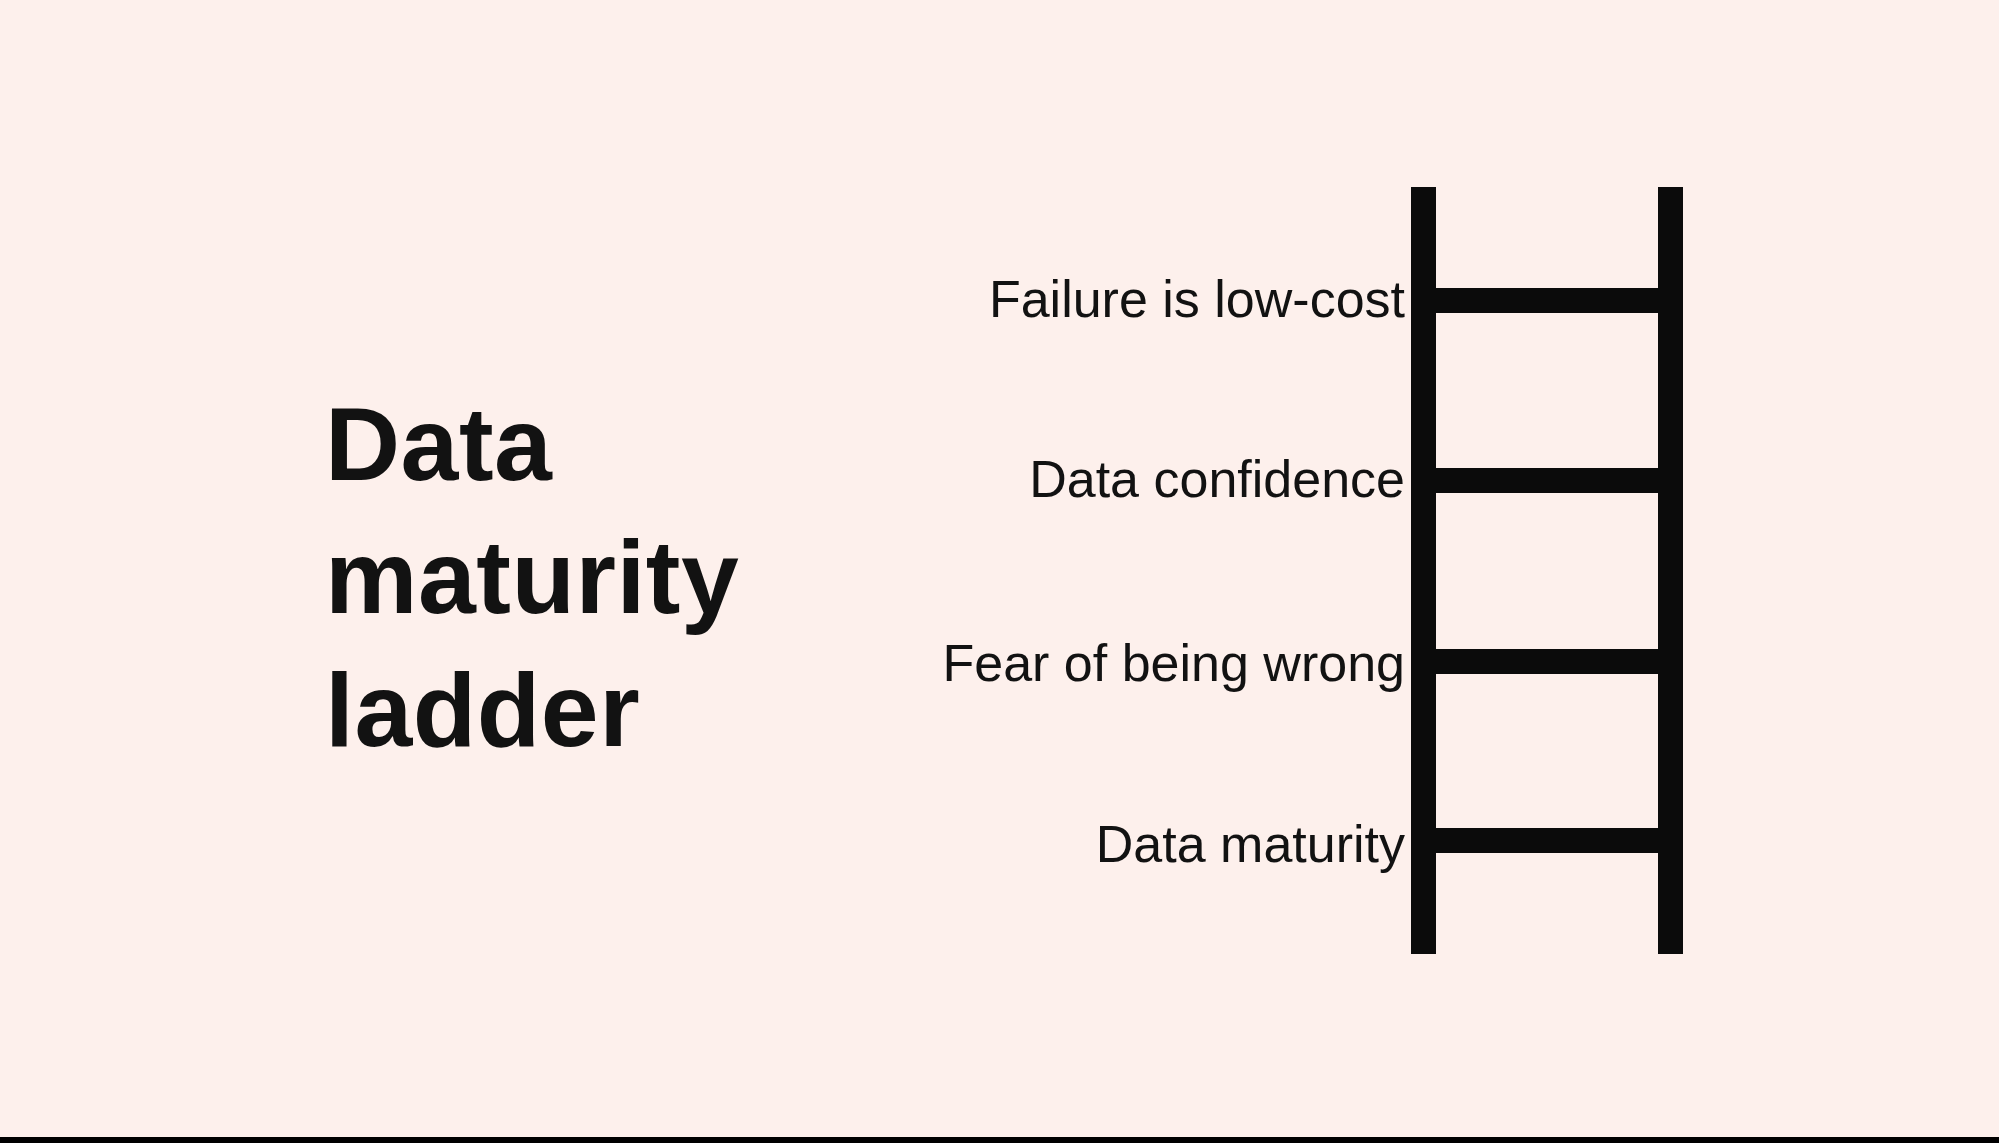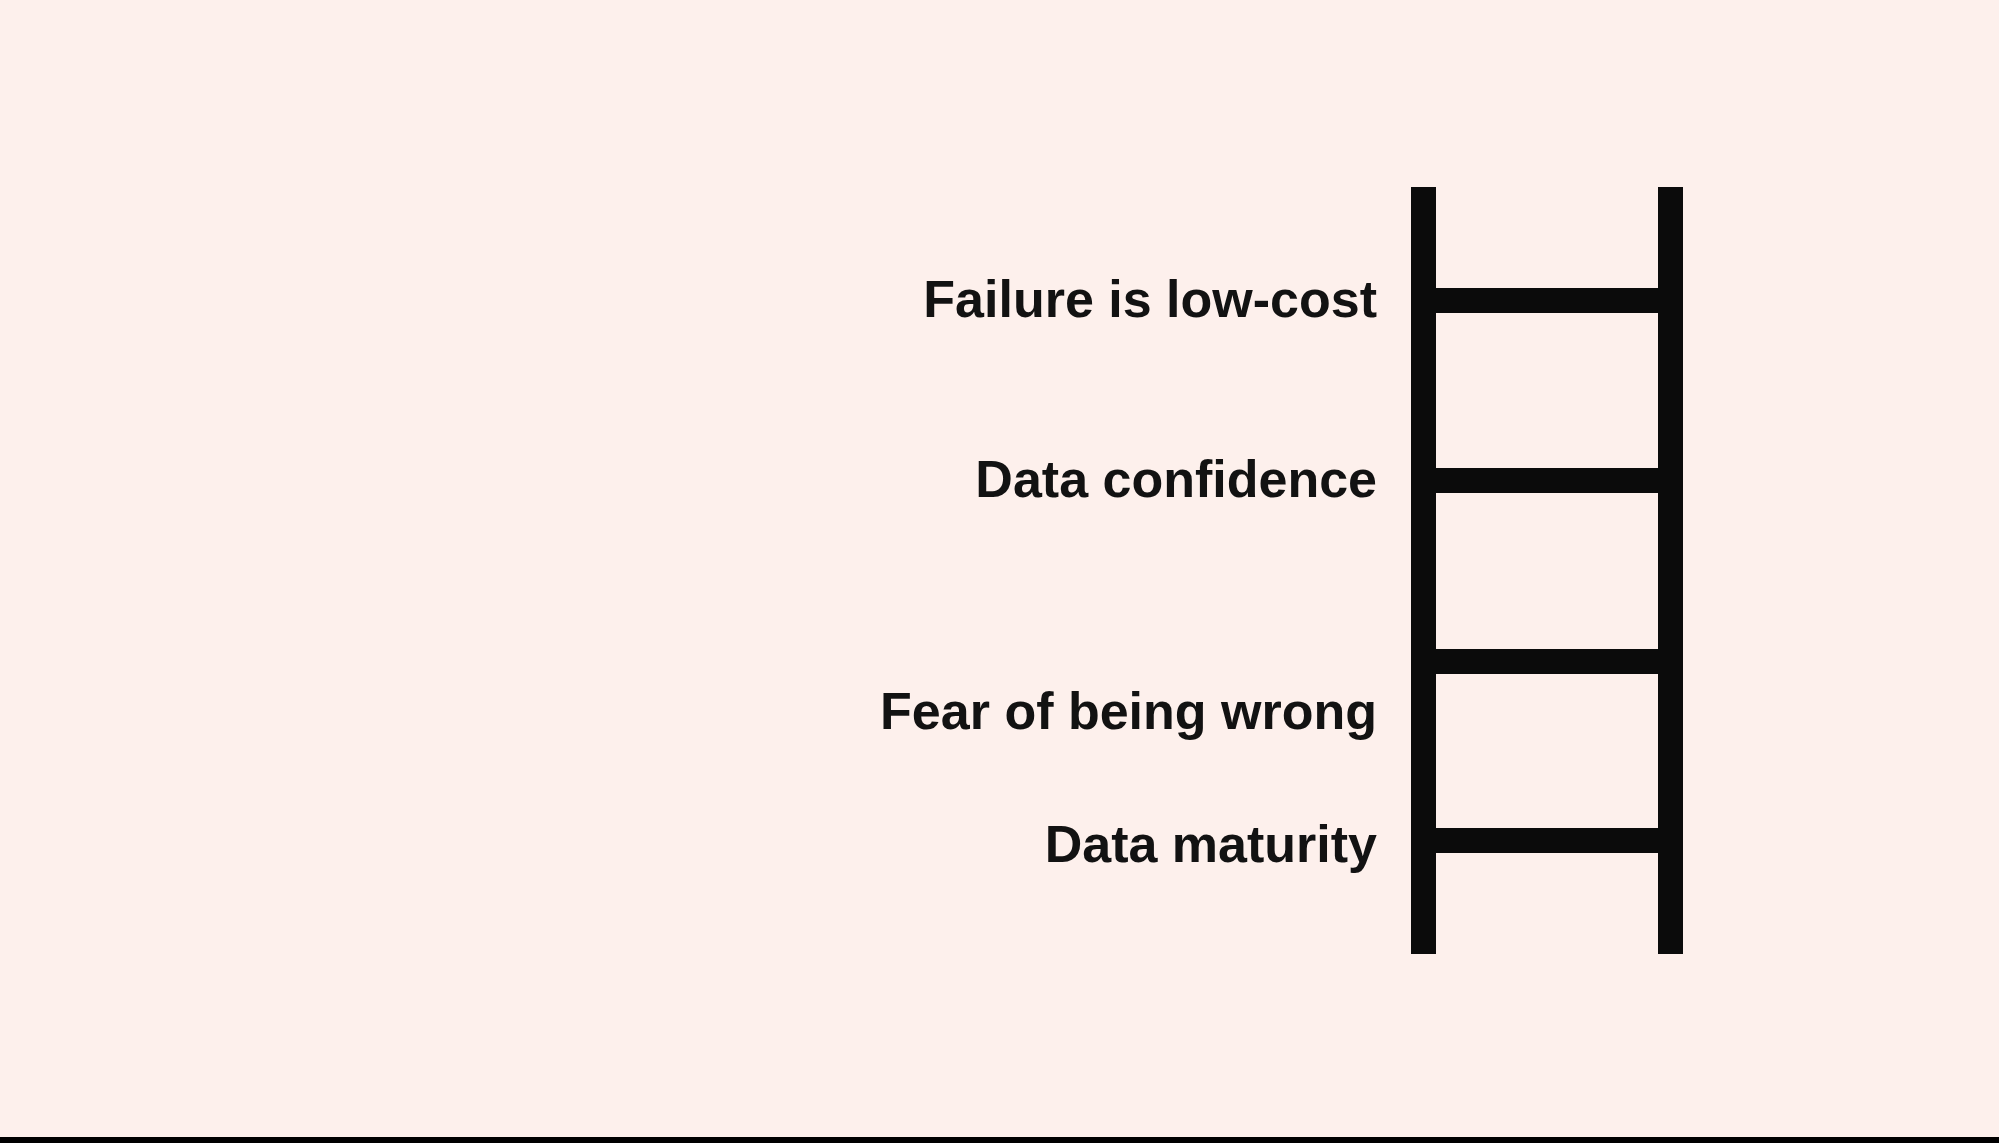--- a/index.html
+++ b/index.html
@@ -30,31 +30,31 @@
     line-height:133px;
     font-weight:700;
     letter-spacing:0.5px;
     color:var(--ink);
   }
   .title-line{ display:block; }
 
   
   .rung-label{
     position:absolute;
-    right:622px;
+    right:594px;
     transform:translateY(-50%);
     font-size:52px;
     line-height:1;
-    font-weight:700;
+    font-weight:400;
     white-space:nowrap;
     color:var(--ink);
   }
   .rung-label-1{ top:299px; }
   .rung-label-2{ top:479px;margin-left:34px; }
-  .rung-label-3{ top:663px;margin-top:48px; }
+  .rung-label-3{ top:663px; }
   .rung-label-4{ top:844px; }
 
   
   .ladder{
     position:absolute;
     left:1411px;
     top:187px;
     width:272px;
     height:767px;
   }
@@ -87,20 +87,25 @@
     bottom:0;
     height:6px;
     background:var(--bottom_edge);
   }
 </style>
 </head>
 <body>
 
 <div class="stage">
 
+  <h1 class="title">
+    <span class="title-line">Data</span>
+    <span class="title-line">maturity</span>
+    <span class="title-line">ladder</span>
+  </h1>
 
   <div class="rung-label rung-label-1">Failure is low-cost</div>
   <div class="rung-label rung-label-2">Data confidence</div>
   <div class="rung-label rung-label-3">Fear of being wrong</div>
   <div class="rung-label rung-label-4">Data maturity</div>
 
   <div class="ladder">
     <div class="rail rail-left"></div>
     <div class="rail rail-right"></div>
     <div class="rung rung-1"></div>

